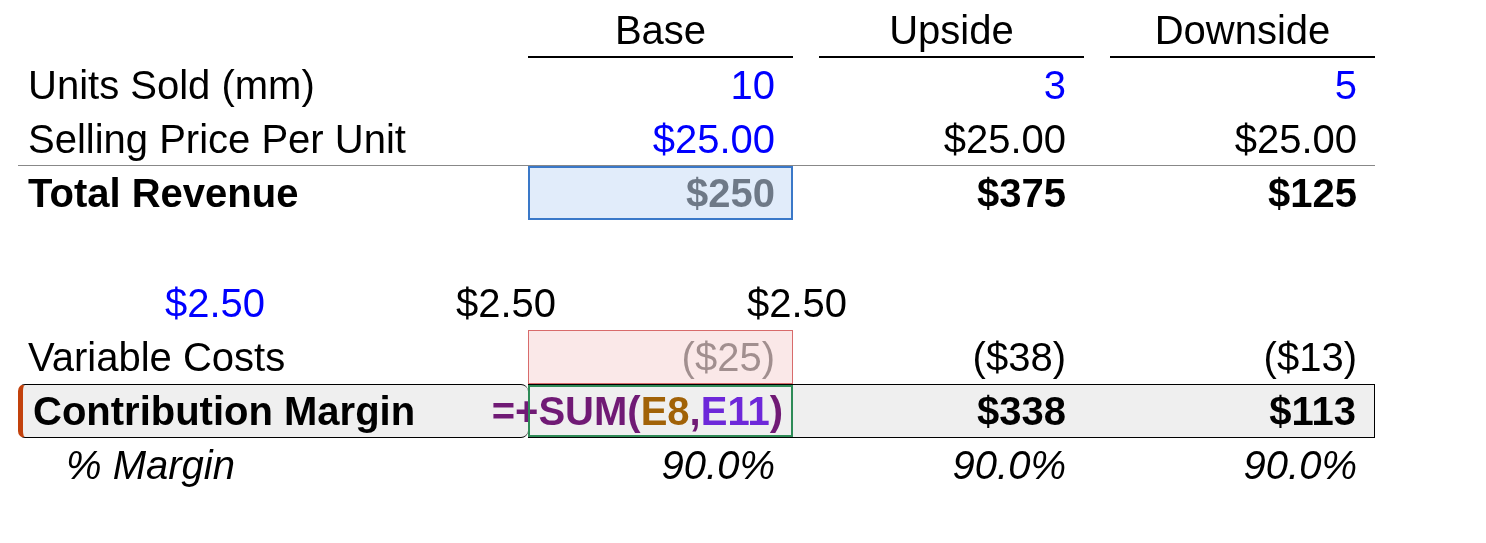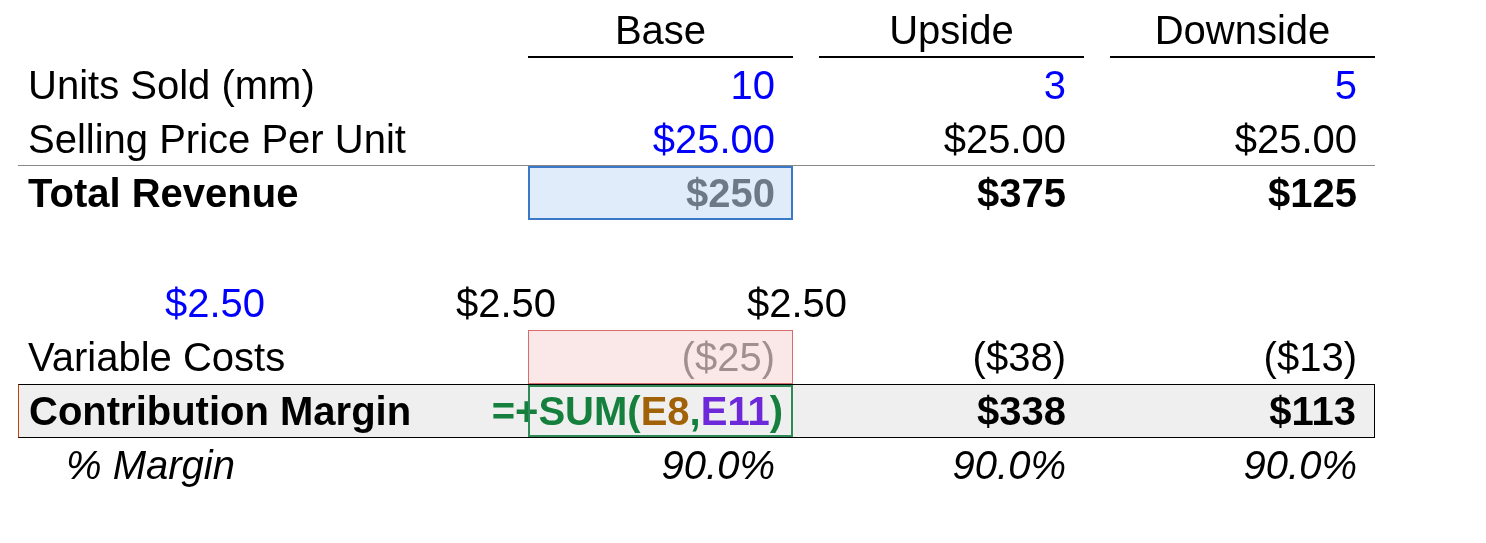--- a/index.html
+++ b/index.html
@@ -54,21 +54,21 @@
   .bold { font-weight: 700; }
   .italic { font-style: italic; }
   .indent { padding-left: 48px; font-style: italic; }
   .shaded .label-col,
   .shaded .data-col,
   .shaded .spacer-col {
     background: #efefef;
     border-top: 1px solid #000;
     border-bottom: 1px solid #000;
   }
-  .shaded .label-col { border-left: 1px solid #c2410c; }
+  .shaded .label-col { border-left: 5px solid #c2410c; border-radius: 7px; }
   .shaded .data-col.last { border-right: 1px solid #000; }
 
   
   .ref-blue {
     position: relative;
   }
   .ref-blue::after {
     content: "";
     position: absolute;
     inset: 0;
@@ -100,21 +100,21 @@
     position: absolute;
     inset: 0;
     border: 2px solid #2e8b57;
     pointer-events: none;
   }
   .formula-text {
     font-weight: 700;
     white-space: nowrap;
     margin-left: -180px; 
   }
-  .fx-black { color: #15803d; }
+  .fx-black { color: #701a75; }
   .fx-blue  { color: #a16207; }
   .fx-red   { color: #6d28d9; }
 
   .blank-row { height: 56px; }
 </style>
 </head>
 <body>
 
 <div class="sheet">
 

